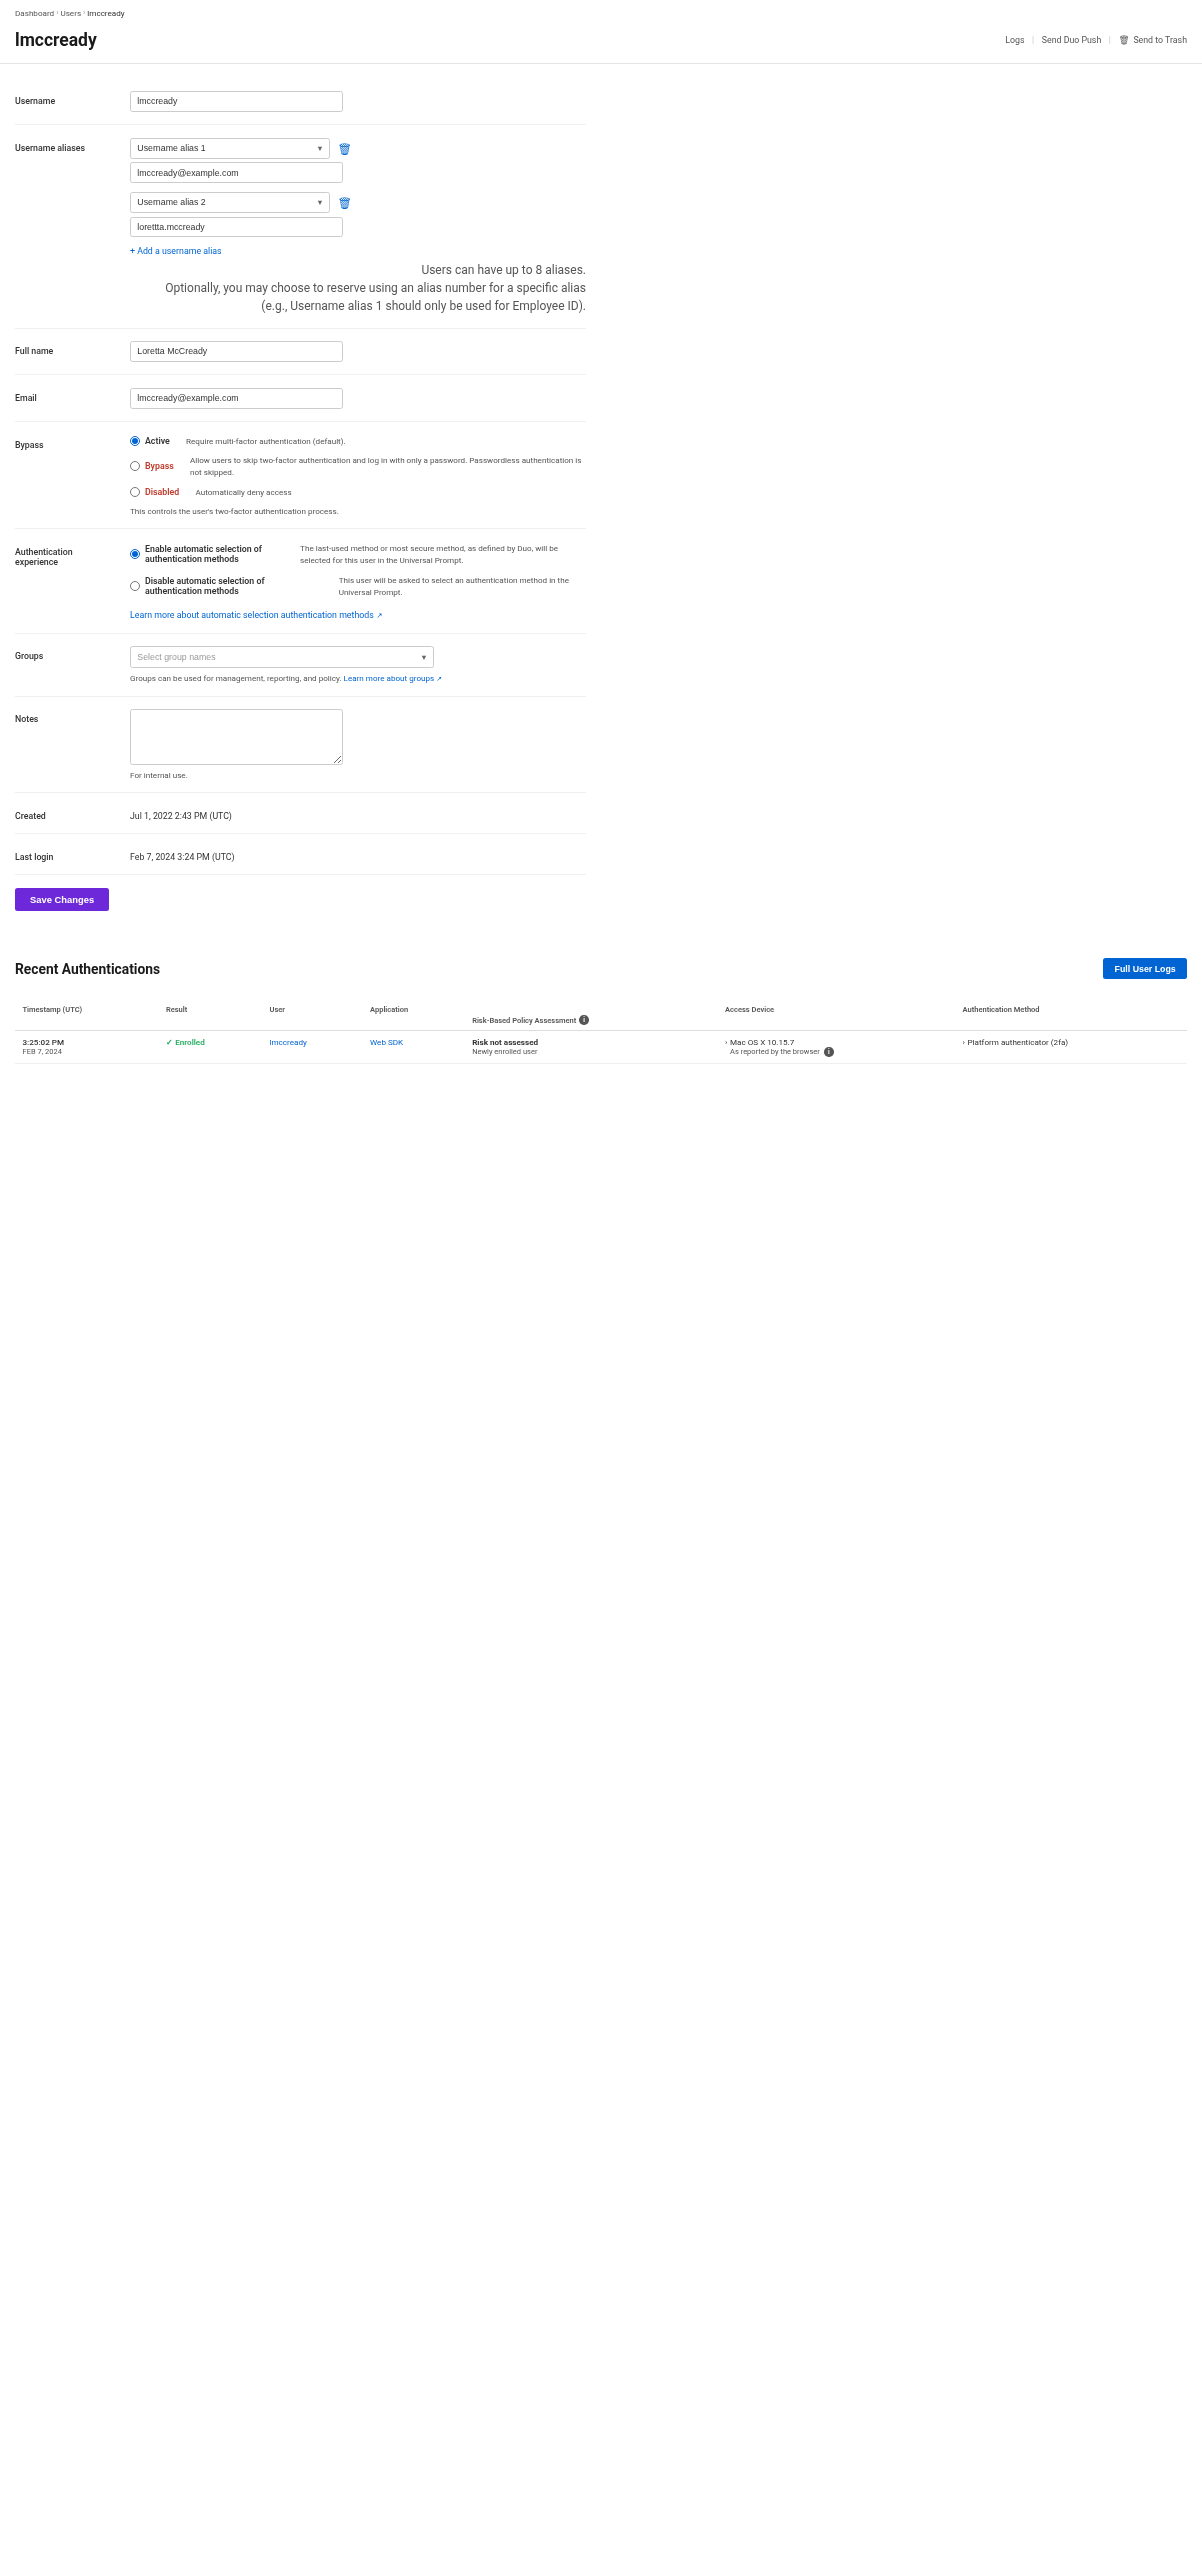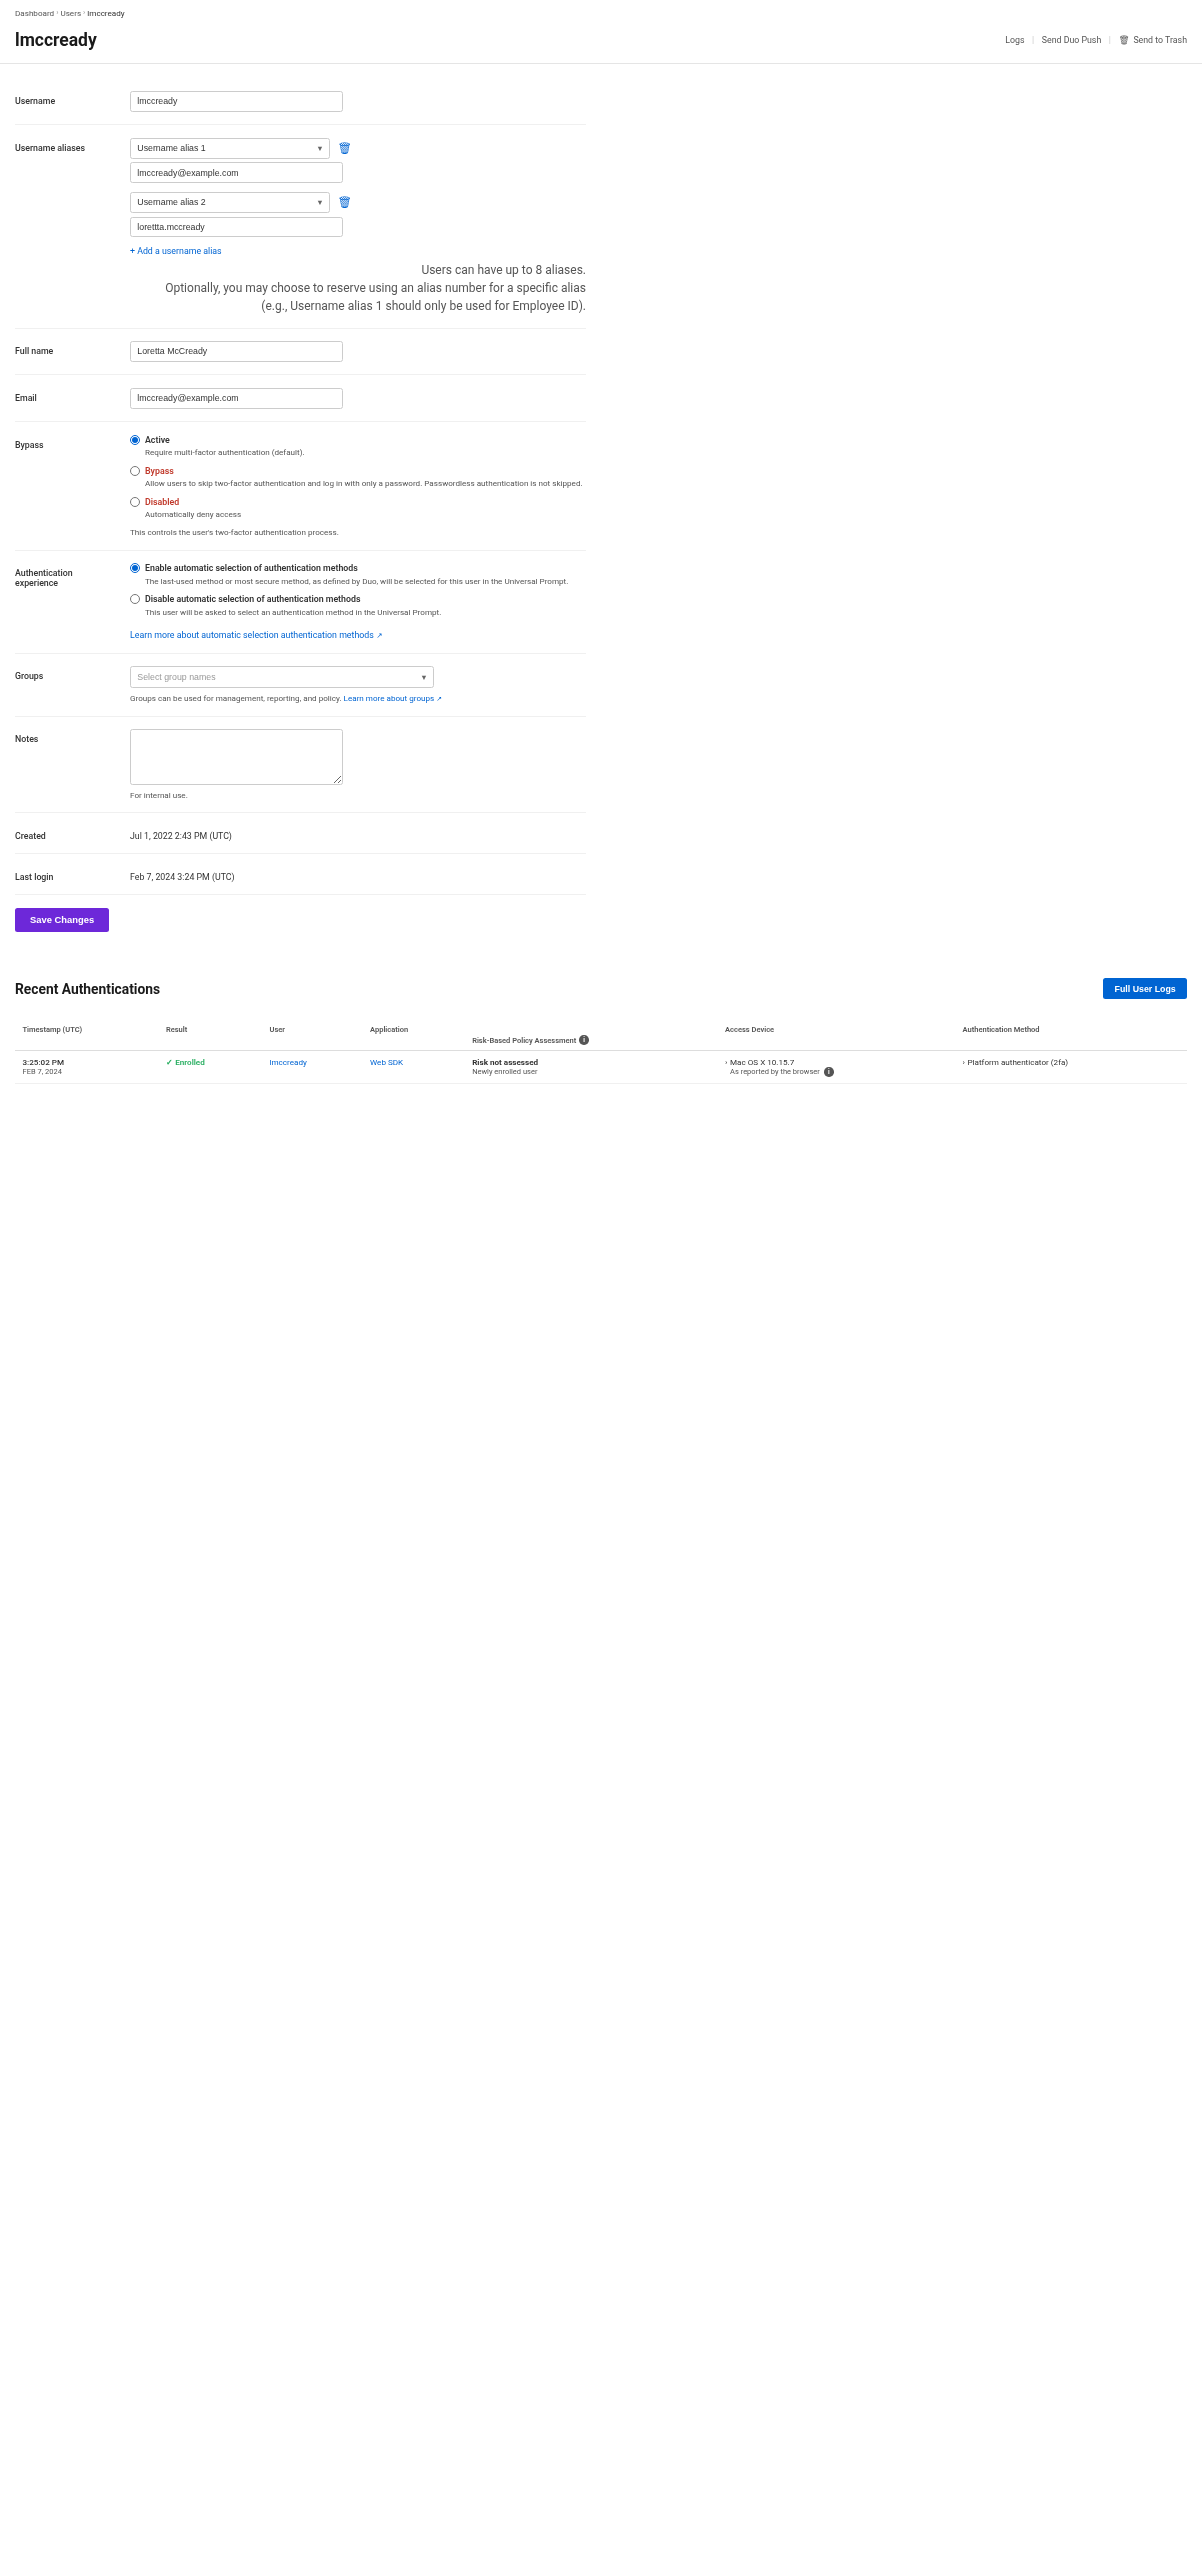--- a/index.html
+++ b/index.html
@@ -19,31 +19,31 @@
 
     .form-container { padding: 15px 15px; max-width: 601px; }
     .form-row { display: flex; align-items: flex-start; padding: 12.5px 0; border-bottom: 0.6px solid #f0f0f0; gap: 15px; }
     .form-label { width: 100px; min-width: 100px; font-size: 8.8px; font-weight: 500; color: #333; padding-top: 5px; }
     .form-content { flex: 1; }
 
     .text-input { width: 213px; padding: 4.4px 6.3px; border: 0.6px solid #ccc; border-radius: 2.5px; font-size: 8.8px; color: #333; outline: none; }
     textarea.text-input { height: 56px; resize: vertical; font-family: inherit; }
 
     .alias-group { margin-bottom: 8.8px; }
-    .alias-row { display: flex; align-items: center; gap: 5px; margin-bottom: 3.8px; }
+    .alias-row { display: flex; align-items: flex-end; gap: 5px; margin-bottom: 3.8px; }
     .alias-select-wrap { position: relative; display: inline-block; }
     .alias-select { width: 200px; padding: 4.4px 20px 4.4px 6.3px; border: 0.6px solid #ccc; border-radius: 2.5px; font-size: 8.8px; color: #333; appearance: none; background: #fff; cursor: pointer; }
     .alias-select-arrow { position: absolute; right: 6.3px; top: 50%; transform: translateY(-50%); pointer-events: none; color: #666; font-size: 7.5px; }
     .delete-btn { background: none; border: none; cursor: pointer; color: #0064d2; font-size: 11.3px; padding: 2.5px; }
 
     .add-alias-link { color: #0064d2; text-decoration: none; font-size: 8.8px; cursor: pointer; display: inline-flex; align-items: center; gap: 2.5px; margin-bottom: 5px; }
     .alias-hint { font-size: 12px; color: #555; line-height: 1.5; text-align: right; }
 
     .radio-group { display: flex; flex-direction: column; gap: 7.5px; }
-    .radio-option { display: flex; flex-direction: column; gap: 1.3px; }
+    .radio-option { display: flex; flex-direction: row; gap: 1.3px; }
     .radio-row { display: flex; align-items: center; gap: 5px; }
     .radio-input { width: 10px; height: 10px; cursor: pointer; accent-color: #0064d2; }
     .radio-label { font-size: 8.8px; font-weight: 600; color: #333; cursor: pointer; }
     .radio-label.bypass { color: #c0392b; }
     .radio-label.disabled-opt { color: #c0392b; }
     .radio-desc { font-size: 8.1px; color: #555; margin-left: 15px; line-height: 1.5; }
     .status-note { font-size: 8.1px; color: #555; margin-top: 7.5px; }
 
     .auth-link { color: #0064d2; text-decoration: none; font-size: 8.8px; margin-top: 6.3px; display: inline-flex; align-items: center; gap: 2.5px; }
 

